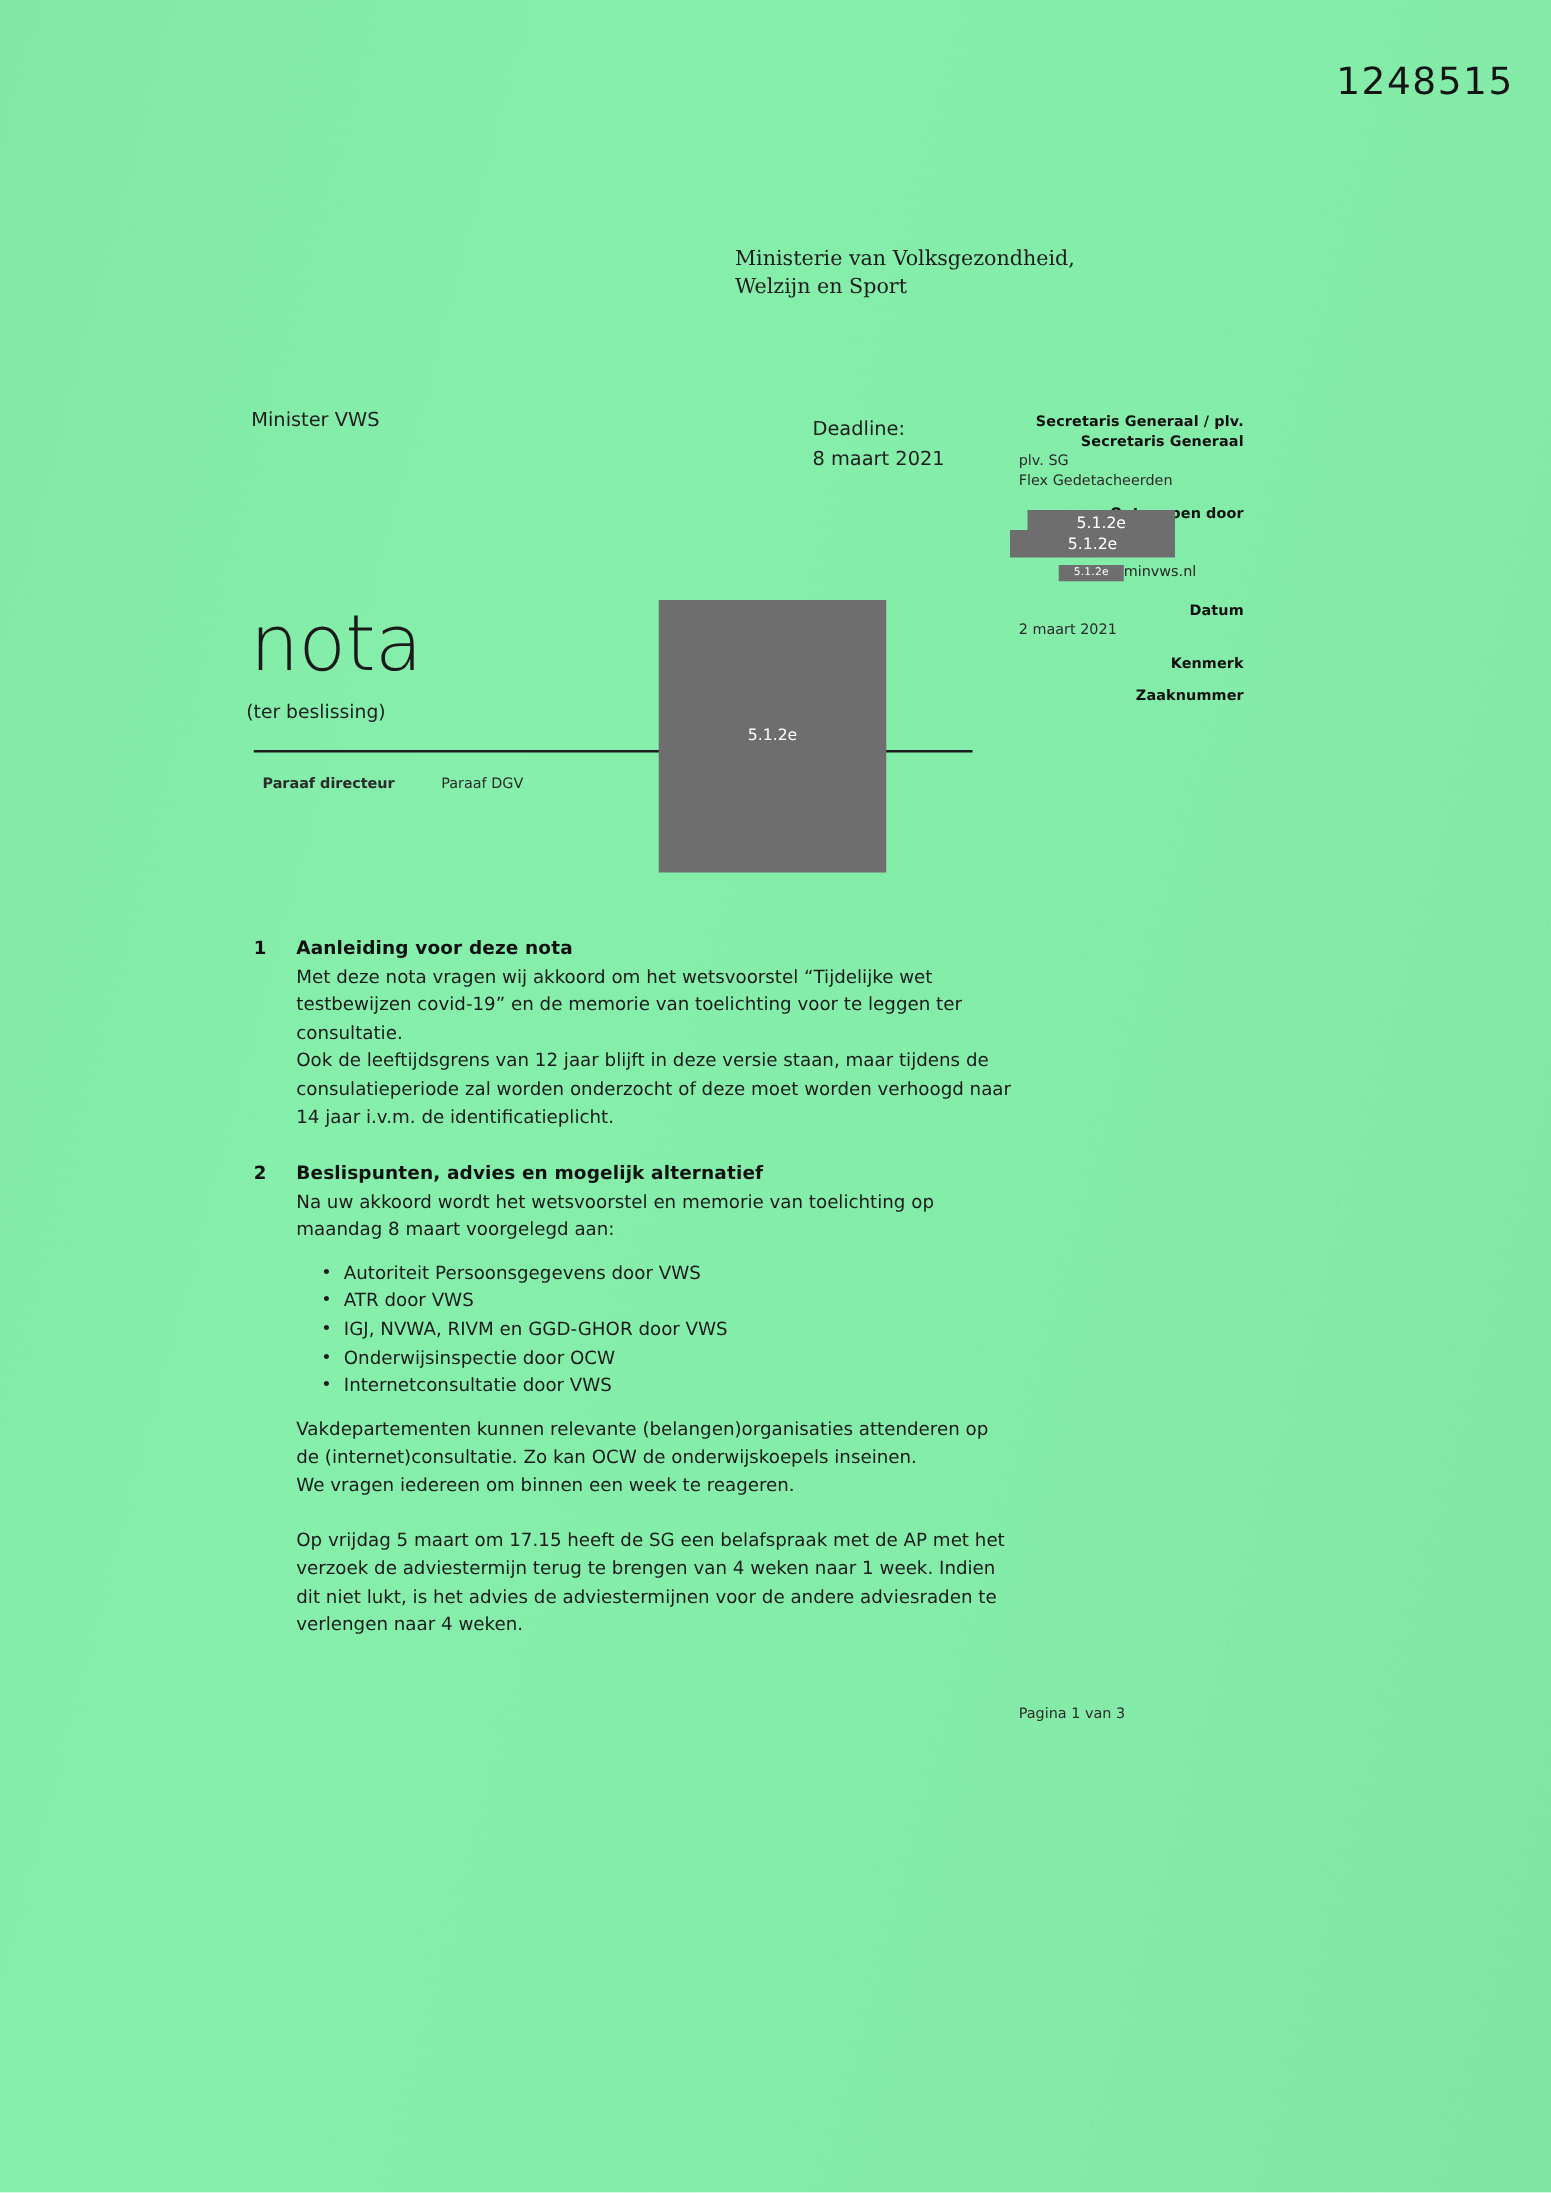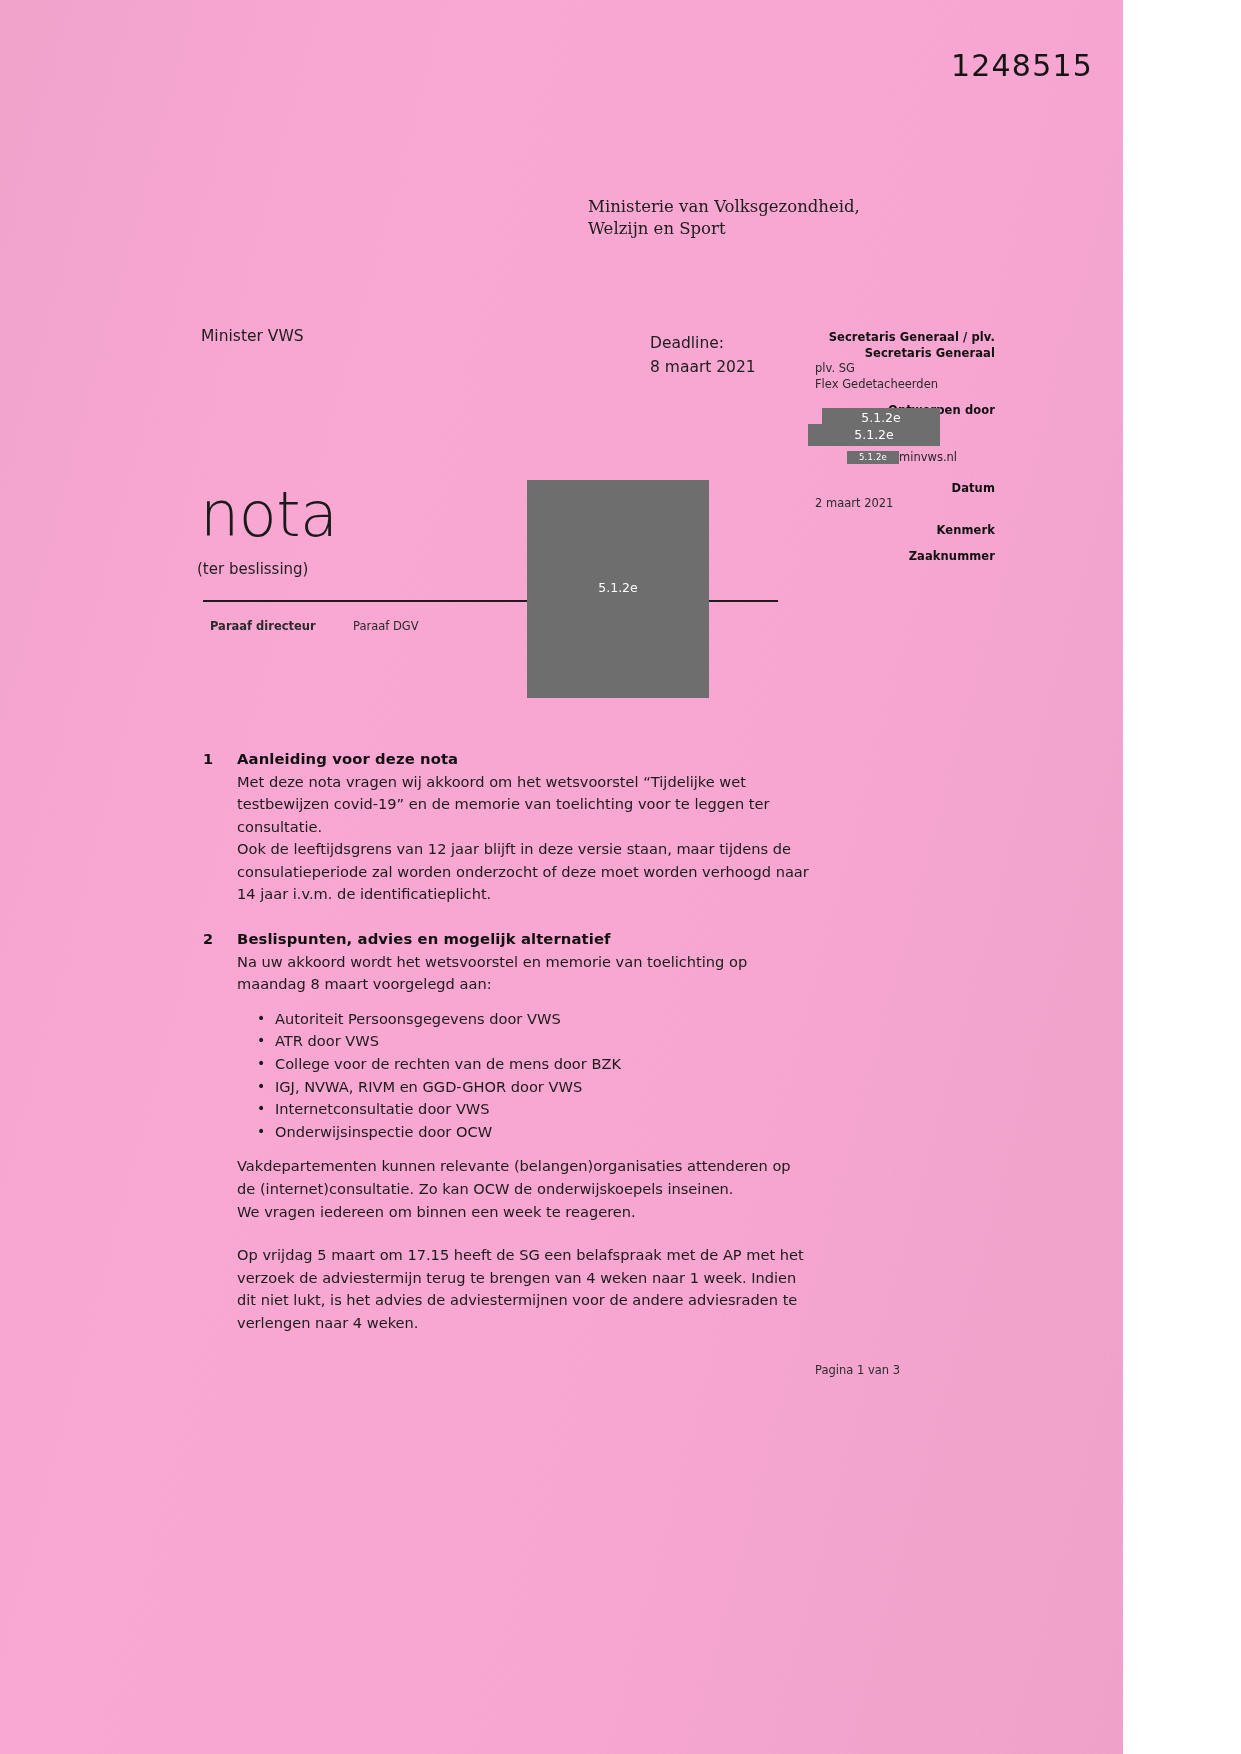--- a/index.html
+++ b/index.html
@@ -6,23 +6,23 @@
     margin: 0;
     padding: 0;
     background: #ffffff;
   }
   body {
     font-family: "DejaVu Sans", "Liberation Sans", sans-serif;
     -webkit-font-smoothing: antialiased;
   }
   .page {
     position: relative;
-    width: 1123px;
+    width: 1241px;
     height: 1754px;
-    background: #f9a8d4;
+    background: #86efac;
     overflow: hidden;
   }
   
   .scan-tint {
     position: absolute;
     inset: 0;
     background:
       linear-gradient(105deg, rgba(246,246,244,0.85) 0%, rgba(255,255,255,0.2) 30%, rgba(250,250,248,0.6) 65%, rgba(244,244,242,0.9) 100%);
     pointer-events: none;
     z-index: 5;
@@ -344,24 +344,23 @@
     </div>
 
     <div class="sec sec2-wrap">
       <div class="sec-num">2</div>
       <div class="sec-body">
         <div class="sec-head">Beslispunten, advies en mogelijk alternatief</div>
         <p class="para">Na uw akkoord wordt het wetsvoorstel en memorie van toelichting op maandag 8 maart voorgelegd aan:</p>
         <ul class="bullets">
           <li>Autoriteit Persoonsgegevens door VWS</li>
           <li>ATR door VWS</li>
-          <li>College voor de rechten van de mens door BZK</li>
           <li>IGJ, NVWA, RIVM en GGD-GHOR door VWS</li>
+          <li>Onderwijsinspectie door OCW</li>
           <li>Internetconsultatie door VWS</li>
-          <li>Onderwijsinspectie door OCW</li>
         </ul>
         <p class="para">Vakdepartementen kunnen relevante (belangen)organisaties attenderen op de (internet)consultatie. Zo kan OCW de onderwijskoepels inseinen.</p>
         <p class="para">We vragen iedereen om binnen een week te reageren.</p>
         <p class="para spaced">Op vrijdag 5 maart om 17.15 heeft de SG een belafspraak met de AP met het verzoek de adviestermijn terug te brengen van 4 weken naar 1 week. Indien dit niet lukt, is het advies de adviestermijnen voor de andere adviesraden te verlengen naar 4 weken.</p>
       </div>
     </div>
 
   </div>
 
   <div class="footer">Pagina 1 van 3</div>

